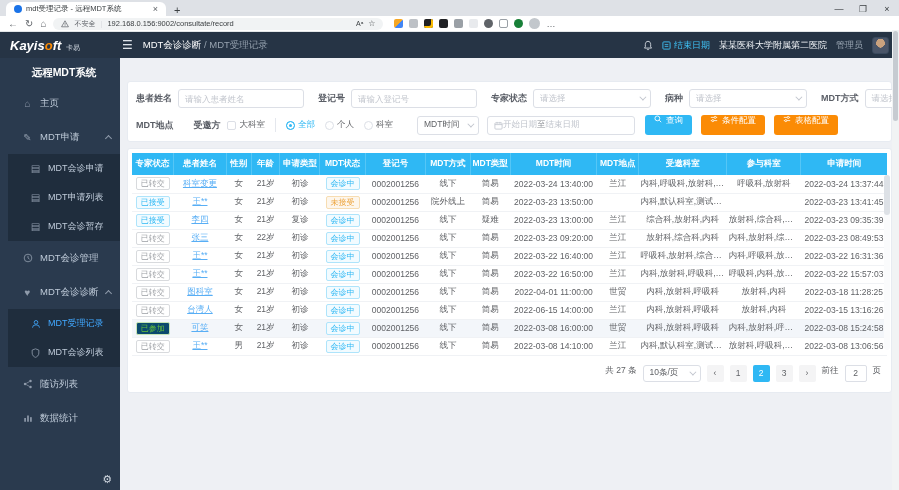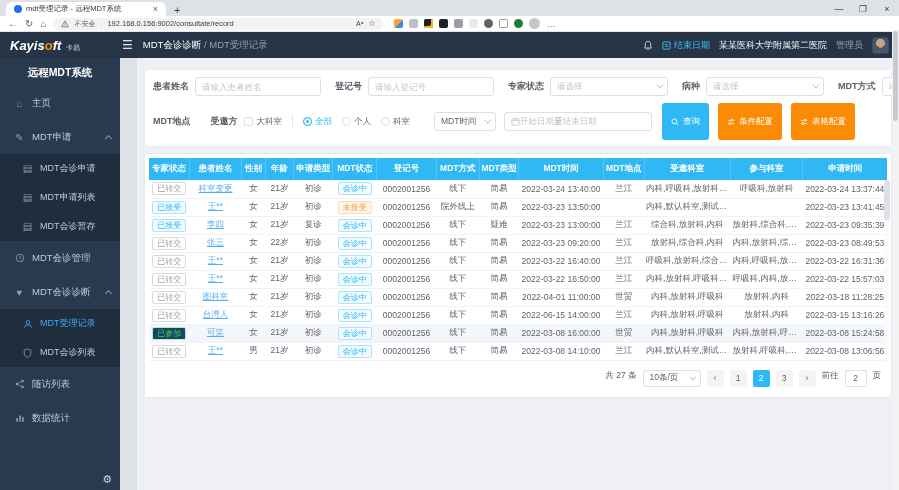--- a/index.html
+++ b/index.html
@@ -46,31 +46,31 @@
   .hdr-right { margin-left:auto; display:flex; align-items:center; gap:9px; padding-right:10px; font-size:9px;}
   .bell svg { display:block; }
   .syshelp { color:#3fc3f7; display:flex; gap:3px; align-items:center;}
   .hosp { color:#f2f5f8; }
   .role { color:#9aa6b3; }
   .avatar { width:17px; height:17px; border-radius:3px; background:
     radial-gradient(circle at 50% 35%, #caa27e 0 35%, #4a5568 36%); border:1px solid #3a4a5e;}
 
   
   .appbody { flex:1; display:flex; min-height:0; }
-  .sidebar { width:120px; background:#2a3a4e; color:#bfcbd9; flex:none; display:flex; flex-direction:column; position:relative;}
+  .sidebar { width:120px; background:#2a3a4e; color:#bfcbd9; flex:none; display:flex; flex-direction:column; position:relative;padding-left:8px;}
   .side-title { text-align:center; color:#fff; font-weight:bold; font-size:10.5px; padding:8px 0 6px;}
   .mi { display:flex; align-items:center; gap:7px; height:34px; padding-left:14px; font-size:9.5px; cursor:pointer; position:relative;}
   .mi .ic { width:11px; text-align:center; font-size:10px; color:#8f9bab; flex:none; display:flex; justify-content:center;}
   .mi.sub { background:#1f2d3d; height:29px; padding-left:22px; font-size:9px;}
   .mi.active { color:#41a8ff; }
   .mi.active .ic { color:#41a8ff; }
   .caret { position:absolute; right:9px; width:5px; height:5px; border-left:1px solid #8f9bab; border-top:1px solid #8f9bab; transform:rotate(45deg); top:16px;}
   .side-gear { position:absolute; bottom:4px; right:8px; color:#cfd6df; font-size:11px;}
 
-  .main { flex:1; background:#eef0f4; padding:11px 7px 0 7px; min-width:0; position:relative;margin-left:17px;}
+  .main { flex:1; background:#eef0f4; padding:23px 7px 0 7px; min-width:0; position:relative;}
 
   
   .fcard { background:#fff; border:1px solid #e7ebf1; border-radius:3px; padding:7px 8px 6px; }
   .frow { display:flex; align-items:center; margin-bottom:7px; }
   .frow:last-child { margin-bottom:0; }
   .fitem { display:flex; align-items:center; margin-right:14px; }
   .flabel { font-size:9px; font-weight:bold; color:#5a5e66; margin-right:6px; white-space:nowrap;}
   .tinput, .tselect { height:19px; border:1px solid #dcdfe6; border-radius:3px; background:#fff; font-size:8.5px; color:#606266; }
   .tinput { width:126px; padding:0 6px; outline:none;}
   .tinput::placeholder { color:#c0c4cc; }
@@ -80,21 +80,21 @@
   .checkwrap { display:flex; align-items:center; gap:4px; font-size:8.5px; color:#606266;}
   .cbox { width:9px; height:9px; border:1px solid #dcdfe6; border-radius:2px; background:#fff;}
   .vdiv { width:1px; height:14px; background:#e4e7ed; margin:0 10px;}
   .radio { display:flex; align-items:center; gap:3px; font-size:8.5px; color:#606266; margin-right:10px; cursor:pointer;}
   .rdot { width:9px; height:9px; border:1px solid #dcdfe6; border-radius:50%; background:#fff;}
   .radio.checked { color:#2fb8f4; }
   .radio.checked .rdot { border-color:#2fb8f4; background:#2fb8f4; box-shadow:inset 0 0 0 2px #fff;}
   .timesel { width:62px; color:#606266; }
   .drange { display:flex; align-items:center; border:1px solid #dcdfe6; border-radius:3px; height:19px; padding:0 6px; font-size:8.5px; color:#c0c4cc; width:148px;}
   .drange .zhi { color:#909399; }
-  .btn { display:inline-flex; align-items:center; gap:4px; height:37px; border:none; border-radius:3px; color:#fff; font-size:8.5px; padding:0 9px; margin-right:9px; cursor:pointer; font-family:inherit;}
+  .btn { display:inline-flex; gap:4px; height:20px; border:none; border-radius:3px; color:#fff; font-size:8.5px; padding:0 9px; margin-right:9px; cursor:pointer; font-family:inherit;}
   .btn-blue { background:#2fb8f4; }
   .btn-orange { background:#fb8b05; }
 
   
   .tcard { background:#fff; border:1px solid #e7ebf1; border-radius:3px; margin-top:6px; padding:4px 4px 8px; position:relative;}
   table { width:100%; border-collapse:collapse; table-layout:fixed; }
   thead th { background:#2fb8f4; color:#fff; font-size:8.5px; font-weight:bold; height:22px; border-right:1px solid #55c6f6; white-space:nowrap; overflow:hidden;}
   thead th:last-child { border-right:none; }
   tbody td { font-size:8.5px; color:#606266; text-align:center; height:18px; border-bottom:1px solid #f0f2f5; white-space:nowrap; overflow:hidden; text-overflow:ellipsis; padding:0 2px;}
   tbody tr.row-hl { background:#f3f6fa; }

